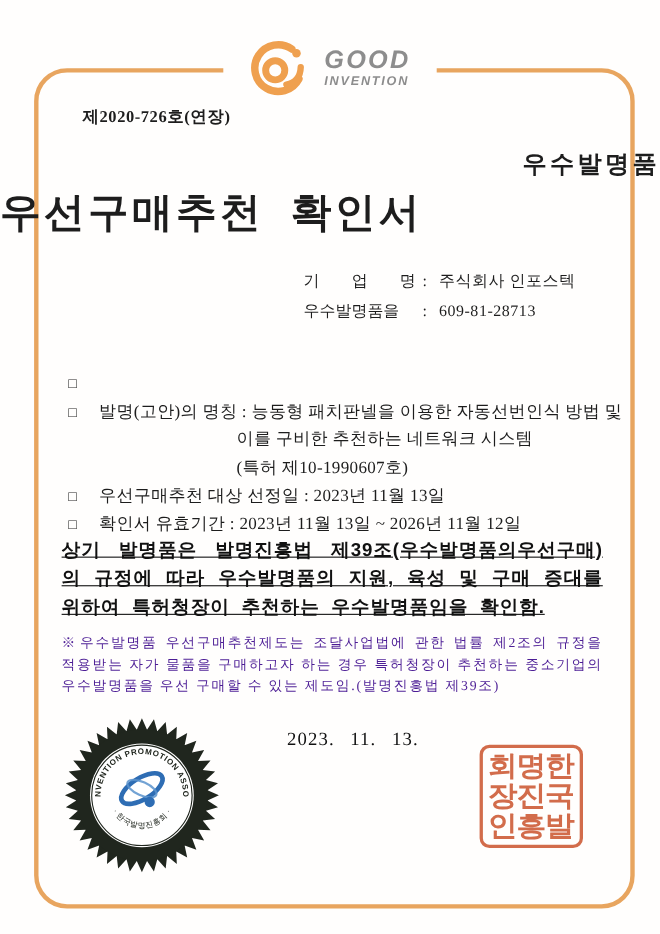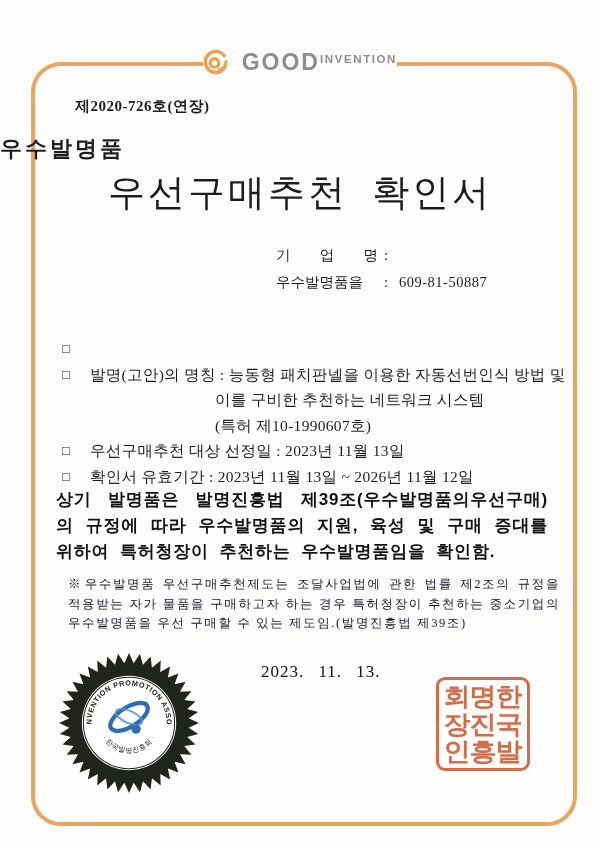--- a/index.html
+++ b/index.html
@@ -16,44 +16,44 @@
   .cert-border {
     position: absolute; left: 31px; top: 62px; width: 546px; height: 764px;
     border: 4px solid #E8A55F; border-radius: 30px;
   }
 
   
   .logo-block {
     position: absolute; left: 203px; top: 28px; width: 194px; height: 68px;
     background: #fffefd; display: flex; align-items: center; justify-content: center; gap: 10px;
   }
-  .logo-text { display: flex; line-height: 1; }
+  .logo-text { display: flex; flex-direction: column; line-height: 1; font-style: italic; }
   .logo-good {
     font-family: "Liberation Sans", sans-serif; font-weight: bold;
     font-size: 23px; color: #8d8d8d; letter-spacing: 2px;
   }
   .logo-invention {
     font-family: "Liberation Sans", sans-serif; font-weight: bold;
     font-size: 11.5px; color: #8d8d8d; letter-spacing: 1.6px; margin-top: 3px;
   }
 
   
   .doc-number {
     position: absolute; left: 75px; top: 97px;
     font-size: 15px; font-weight: bold; letter-spacing: 0.5px;
   }
 
   
   .subtitle {
     position: absolute; left: 0; top: 134px; width: 100%;
-    text-align: left; font-size: 22px; font-weight: bold; letter-spacing: 3px;
+    text-align: right; font-size: 22px; font-weight: bold; letter-spacing: 3px;
   }
   .title {
     position: absolute; left: 0; top: 168px; width: 100%;
-    text-align: center; font-size: 37px; font-weight: normal;
+    text-align: left; font-size: 37px; font-weight: bold;
     letter-spacing: 3px; word-spacing: 12px;
   }
 
   
   .company { position: absolute; left: 276px; top: 246px; font-size: 14.5px; }
   .co-row { display: flex; align-items: baseline; height: 27px; }
   .co-label { display: inline-block; width: 102px; text-align: justify; text-align-last: justify; }
   .co-colon { margin: 0 11px 0 6px; }
   .co-value { letter-spacing: 0.5px; }
 
@@ -62,28 +62,28 @@
   .item-row { display: flex; line-height: 25.5px; }
   .bullet { width: 28px; flex: 0 0 28px; font-size: 13px; }
   .item-text { letter-spacing: 0.3px; white-space: nowrap; }
   .indent-1 .item-text { padding-left: 125px; }
 
   
   .statement {
     position: absolute; left: 56px; top: 487px; width: 492px;
     font-family: "Liberation Sans", sans-serif;
     font-size: 17px; font-weight: bold; line-height: 26px;
-    letter-spacing: 0.8px; word-spacing: 5px; text-align: justify; color: #111;
+    letter-spacing: 0.8px; word-spacing: 5px; text-align: justify; color: #111; text-decoration: underline;
   }
 
   
   .footnote {
-    position: absolute; left: 68px; top: 575px; width: 492px;
+    position: absolute; left: 56px; top: 575px; width: 492px;
     font-size: 12.5px; line-height: 19.5px; letter-spacing: 1.6px;
-    text-align: justify; color: #0f172a;
+    text-align: justify; color: #4c1d95;
   }
 
   
   .emblem { position: absolute; left: 58px; top: 652px; width: 142px; height: 142px; }
   .issue-date {
     position: absolute; left: 261px; top: 662px;
     font-size: 17px; letter-spacing: 1px; word-spacing: 9px; color: #111;
   }
   .issuer {
     position: absolute; left: 252px; top: 693px;
@@ -125,25 +125,26 @@
 
   <div class="doc-number">제2020-726호(연장)</div>
 
   <div class="subtitle">우수발명품</div>
   <div class="title">우선구매추천 확인서</div>
 
   <div class="company">
     <div class="co-row">
       <span class="co-label">기 업 명</span>
       <span class="co-colon">:</span>
+      <span class="co-value">주식회사 인포스텍</span>
     </div>
     <div class="co-row">
       <span class="co-label">우수발명품을</span>
       <span class="co-colon">:</span>
-      <span class="co-value">609-81-50887</span>
+      <span class="co-value">609-81-28713</span>
     </div>
   </div>
 
   <div class="items">
     <div class="item-row">
       <span class="bullet">□</span>
     </div>
     <div class="item-row">
       <span class="bullet">□</span>
       <span class="item-text">발명(고안)의 명칭 : 능동형 패치판넬을 이용한 자동선번인식 방법 및</span>

